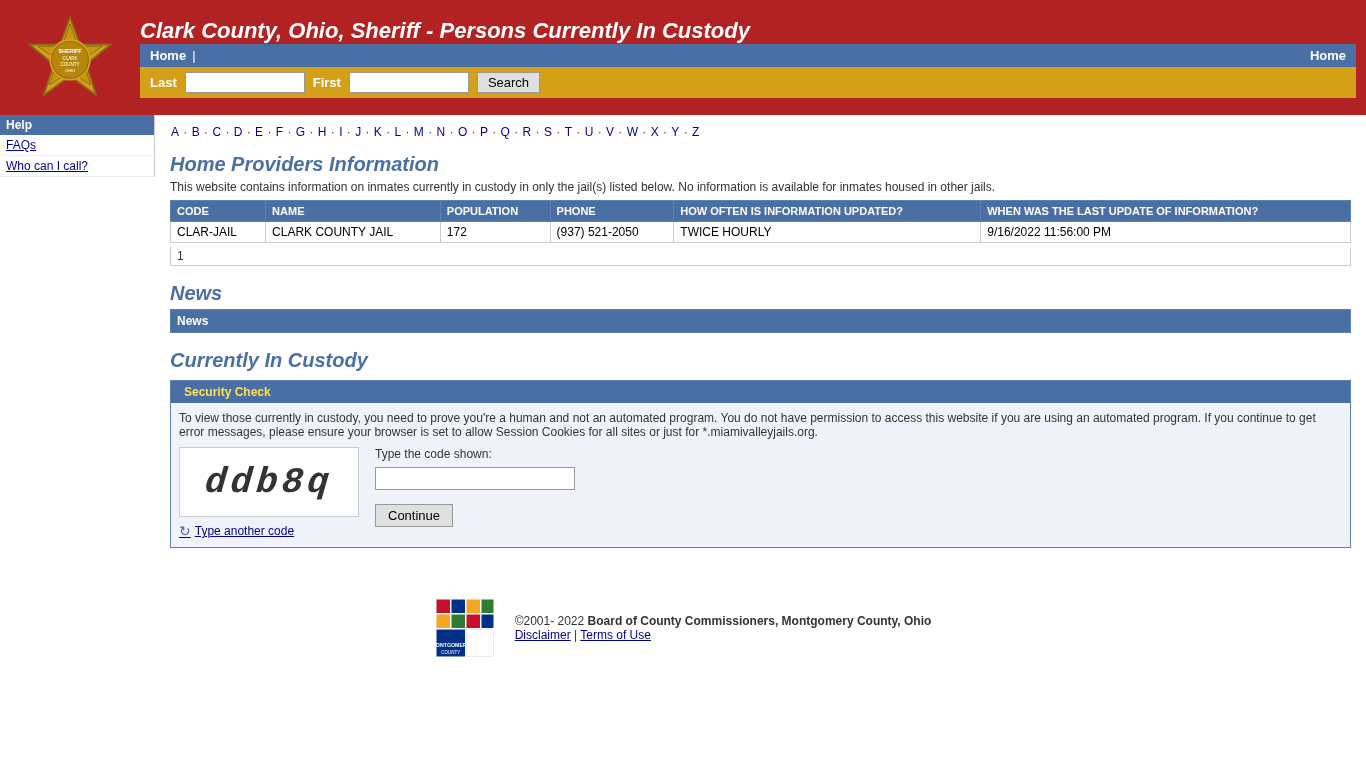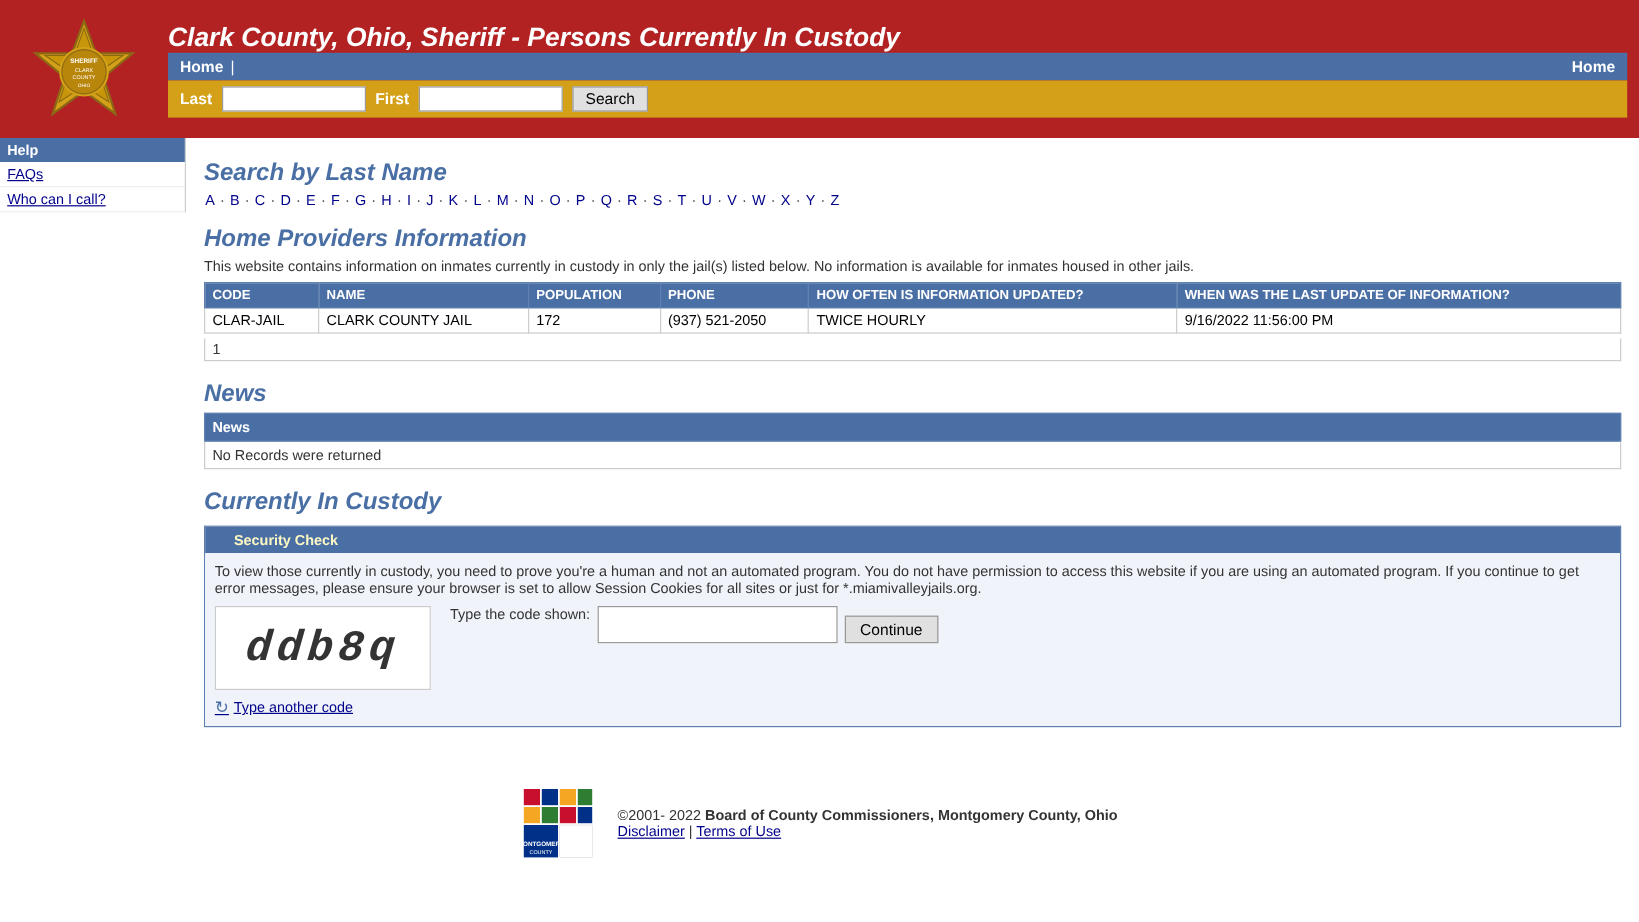--- a/index.html
+++ b/index.html
@@ -199,23 +199,23 @@
       color: #333;
     }
 
     
     .security-box {
       border: 1px solid #6080b0;
       margin-top: 8px;
     }
     .security-header {
       background: #4a6fa5;
-      color: #fef9c3;
-      font-weight: bold;
-      padding: 4px 24px;
+      color: #fde047;
+      font-weight: bold;
+      padding: 4px 13px;
       font-size: 12px;
     }
     .security-body {
       padding: 8px;
       background: #f0f4fa;
       font-size: 12px;
       color: #333;
     }
     .security-content {
       display: flex;
@@ -238,21 +238,21 @@
       font-size: 36px;
       font-weight: bold;
       color: #333;
       letter-spacing: 4px;
       transform: skewX(-5deg);
       user-select: none;
       font-style: italic;
     }
     .captcha-right {
       display: flex;
-      flex-direction: row;
+      flex-direction: column;
       gap: 6px;
     }
     .captcha-label {
       font-size: 12px;
       color: #333;
     }
     .captcha-input {
       border: 1px solid #999;
       padding: 3px 5px;
       font-size: 13px;
@@ -357,21 +357,20 @@
 
   <div id="sidebar">
     <div class="sidebar-header">Help</div>
     <a class="sidebar-item">FAQs</a>
     <a class="sidebar-item">Who can I call?</a>
   </div>
 
   <div id="content">
 
     <div>
-      <div class="section-heading">Search by Last Name</div>
       <div id="alpha-links">
         <a href="#">A</a> ·
         <a href="#">B</a> ·
         <a href="#">C</a> ·
         <a href="#">D</a> ·
         <a href="#">E</a> ·
         <a href="#">F</a> ·
         <a href="#">G</a> ·
         <a href="#">H</a> ·
         <a href="#">I</a> ·
@@ -419,21 +418,20 @@
             <td>9/16/2022 11:56:00 PM</td>
           </tr>
         </tbody>
       </table>
       <div class="table-footer">1</div>
     </div>
 
     <div class="section-spacing">
       <div class="section-heading">News</div>
       <div class="news-table-header">News</div>
-      <div class="news-table-body">No Records were returned</div>
     </div>
 
     <div class="section-spacing">
       <div class="section-heading">Currently In Custody</div>
       <div class="security-box">
         <div class="security-header">Security Check</div>
         <div class="security-body">
           <p>To view those currently in custody, you need to prove you're a human and not an automated program. You do not have permission to access this website if you are using an automated program. If you continue to get error messages, please ensure your browser is set to allow Session Cookies for all sites or just for *.miamivalleyjails.org.</p>
           <div class="security-content">
             <div>

